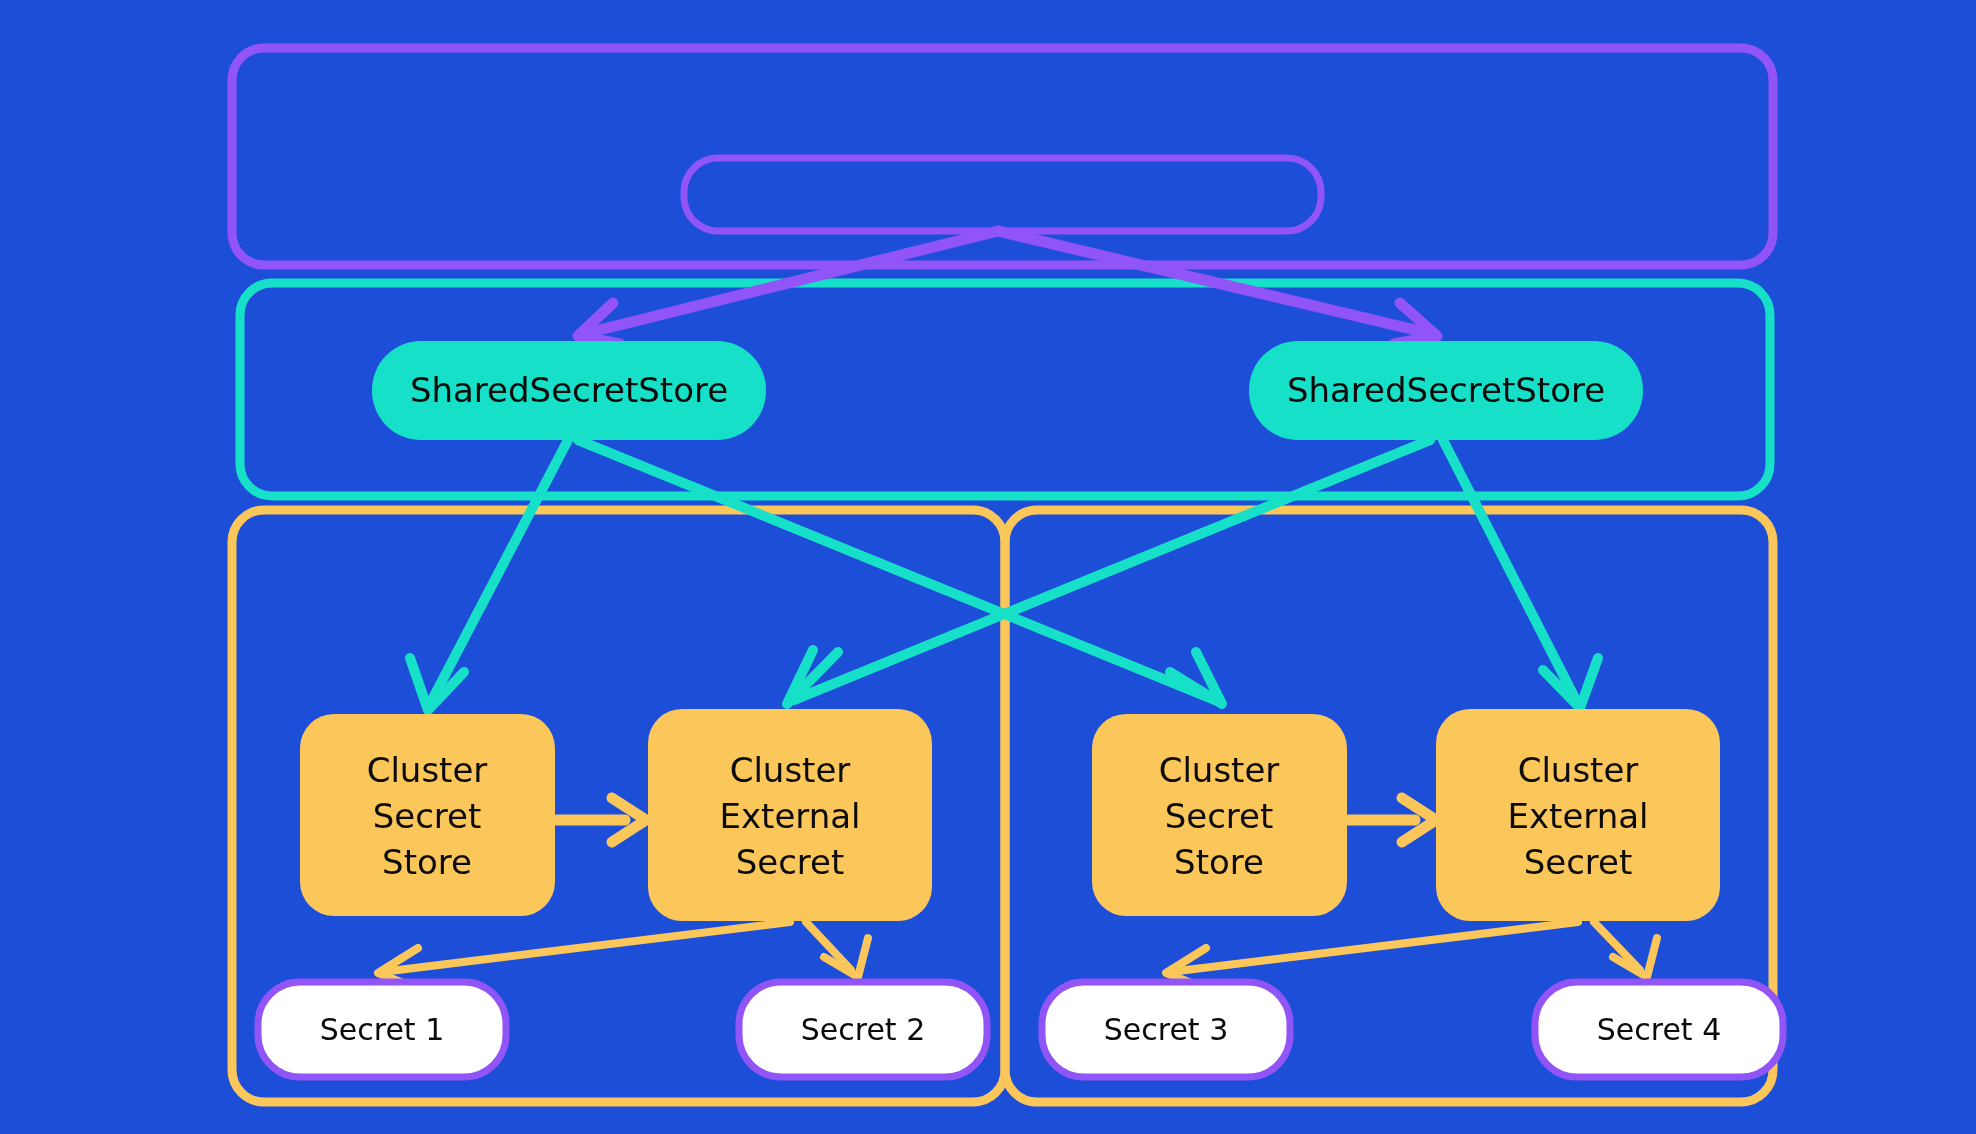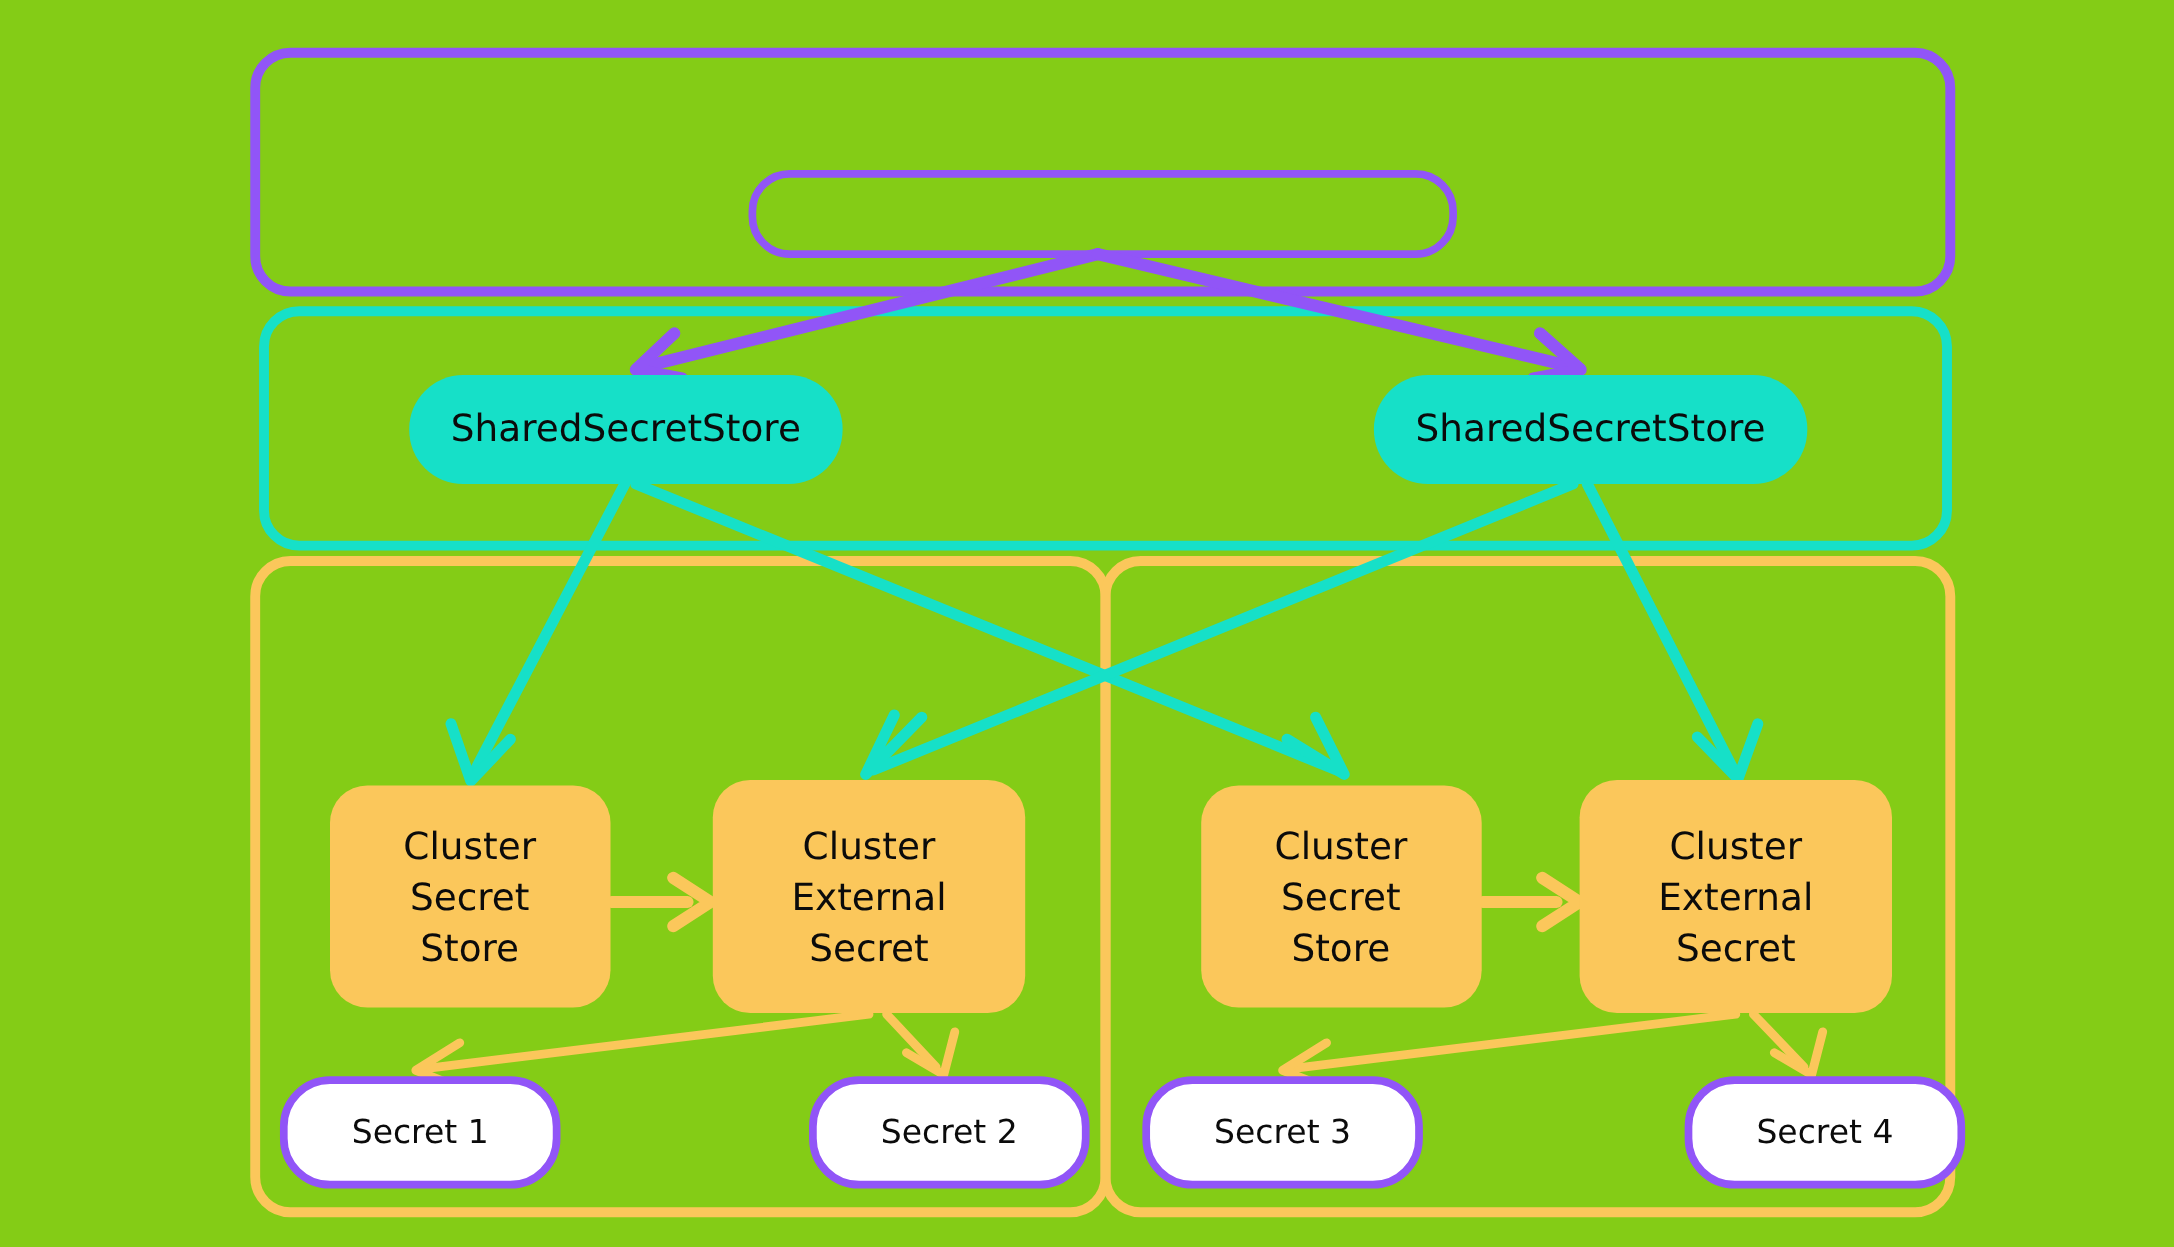--- a/index.html
+++ b/index.html
@@ -4,21 +4,21 @@
 <style>
   html, body {
     margin: 0;
     padding: 0;
     background: #000000;
   }
   #stage {
     position: relative;
     width: 1976px;
     height: 1134px;
-    background: #84cc16;
+    background: #1d4ed8;
     overflow: hidden;
     font-family: "DejaVu Sans", "Liberation Sans", sans-serif;
     text-align: center;
   }
   svg.layer {
     position: absolute;
     left: 0;
     top: 0;
     width: 1976px;
     height: 1134px;

